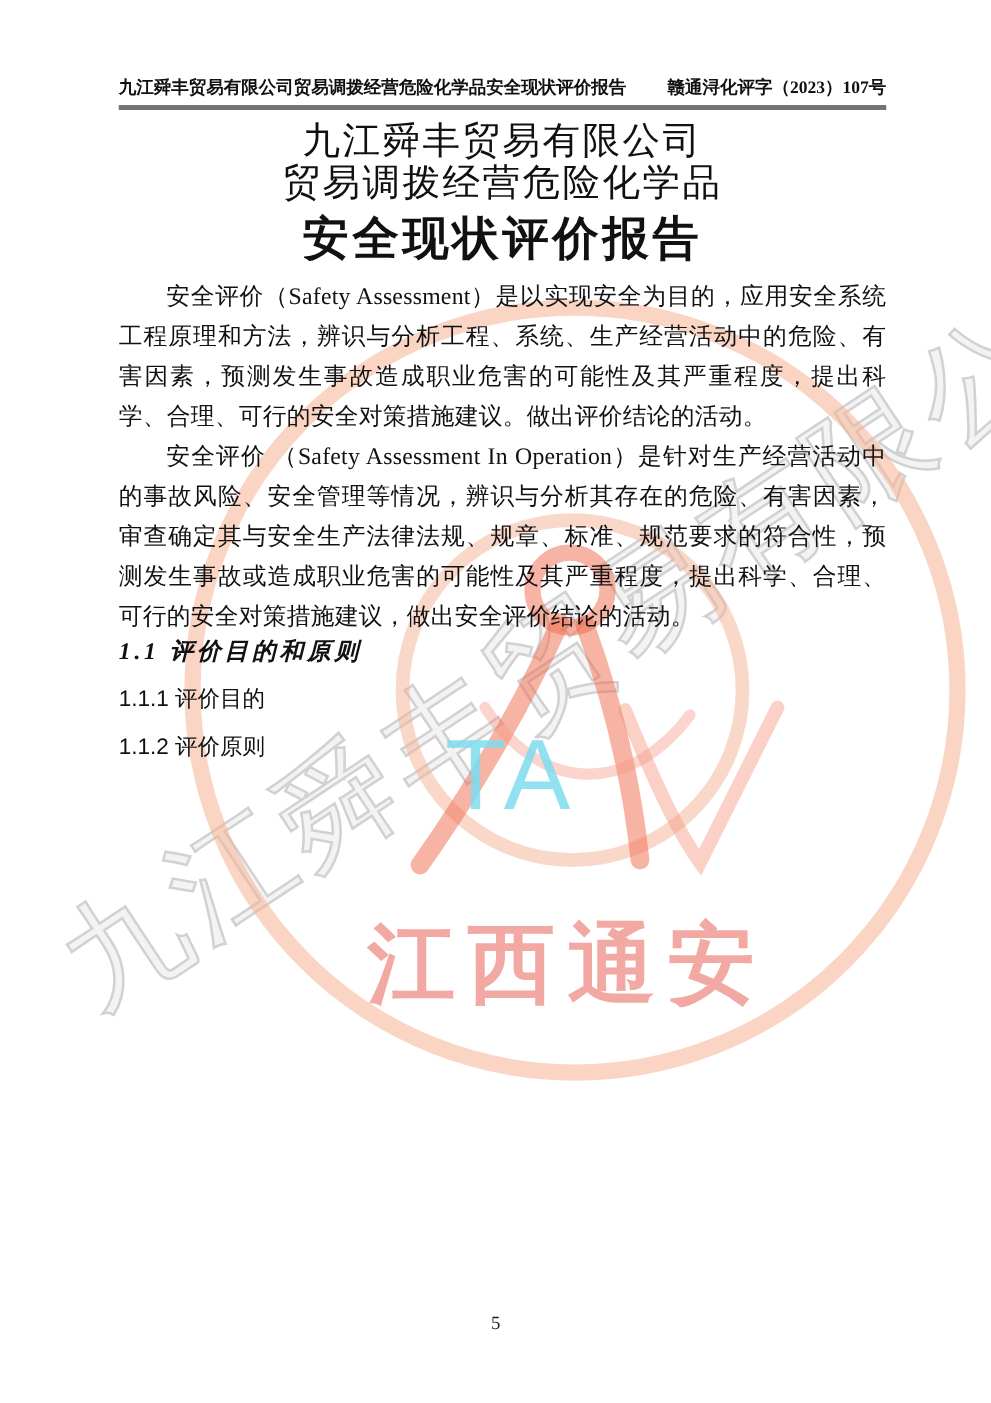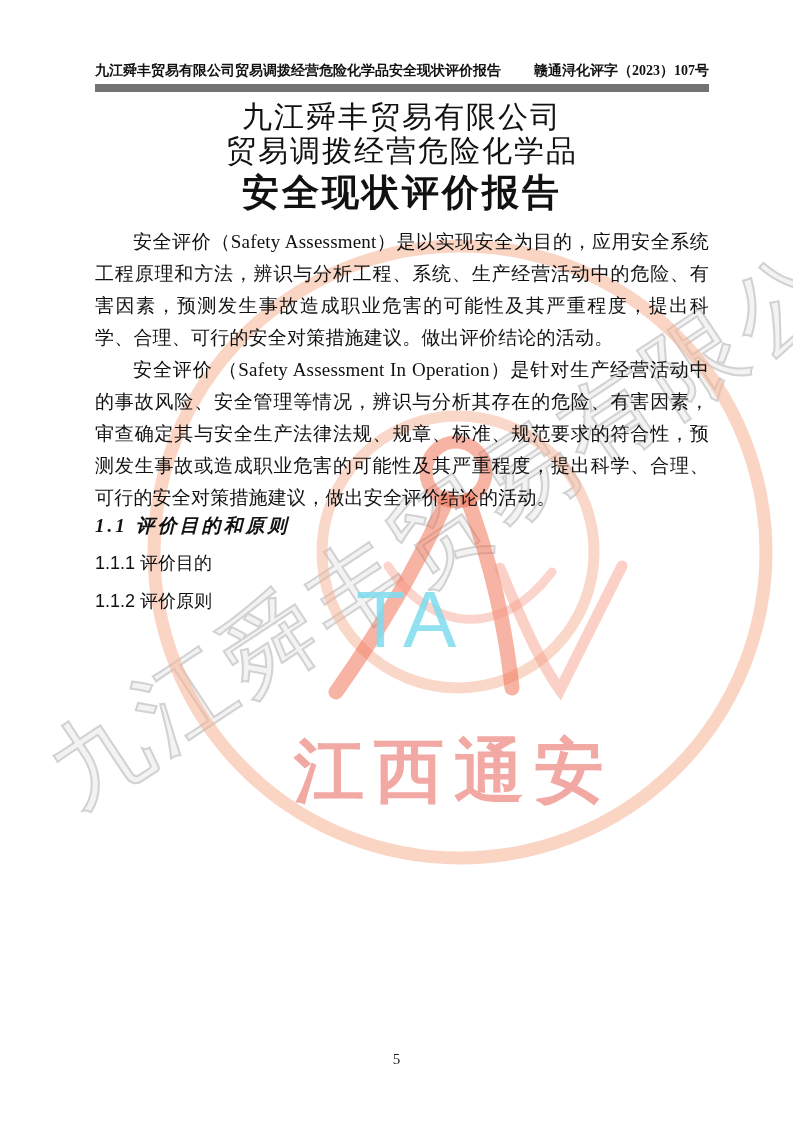--- a/index.html
+++ b/index.html
@@ -27,28 +27,28 @@
     position:absolute; left:294px; top:734px;
     font-family:"Liberation Sans","DejaVu Sans",sans-serif;
     font-size:70px; font-weight:700; letter-spacing:10px; line-height:74px;
     color:rgba(229,82,72,0.50); white-space:nowrap;
   }
   
   .content{position:absolute; left:95px; width:614px; top:62px; z-index:2;}
   .hdr{
     display:flex; justify-content:space-between; align-items:flex-end;
     font-size:14px; font-weight:700; line-height:18px;
-    border-bottom:8px solid #737373; padding-bottom:4px;
+    border-bottom:4px solid #737373; padding-bottom:4px;
   }
   .hdr .hl{letter-spacing:0px;}
   .hdr .hr{white-space:nowrap;}
   .title-block{text-align:center; margin-top:8px;}
   .t-line{font-size:30px; line-height:34px; font-weight:500; letter-spacing:2px;}
   .t-main{
-    font-family:Liberation Mono, monospace;
+    font-family:Liberation Sans, sans-serif;
     font-size:37px; line-height:46px; font-weight:700; letter-spacing:3px; margin-top:4px;
   }
   .h1{
     font-family:"Liberation Sans","DejaVu Sans",sans-serif;
     font-size:20px; font-weight:700; line-height:26px; margin-top:50px;
   }
   p.body{
     font-size:19px; line-height:32px; margin:8px 0 0 0;
     text-align:justify; text-indent:2em; letter-spacing:0.2px;
   }

